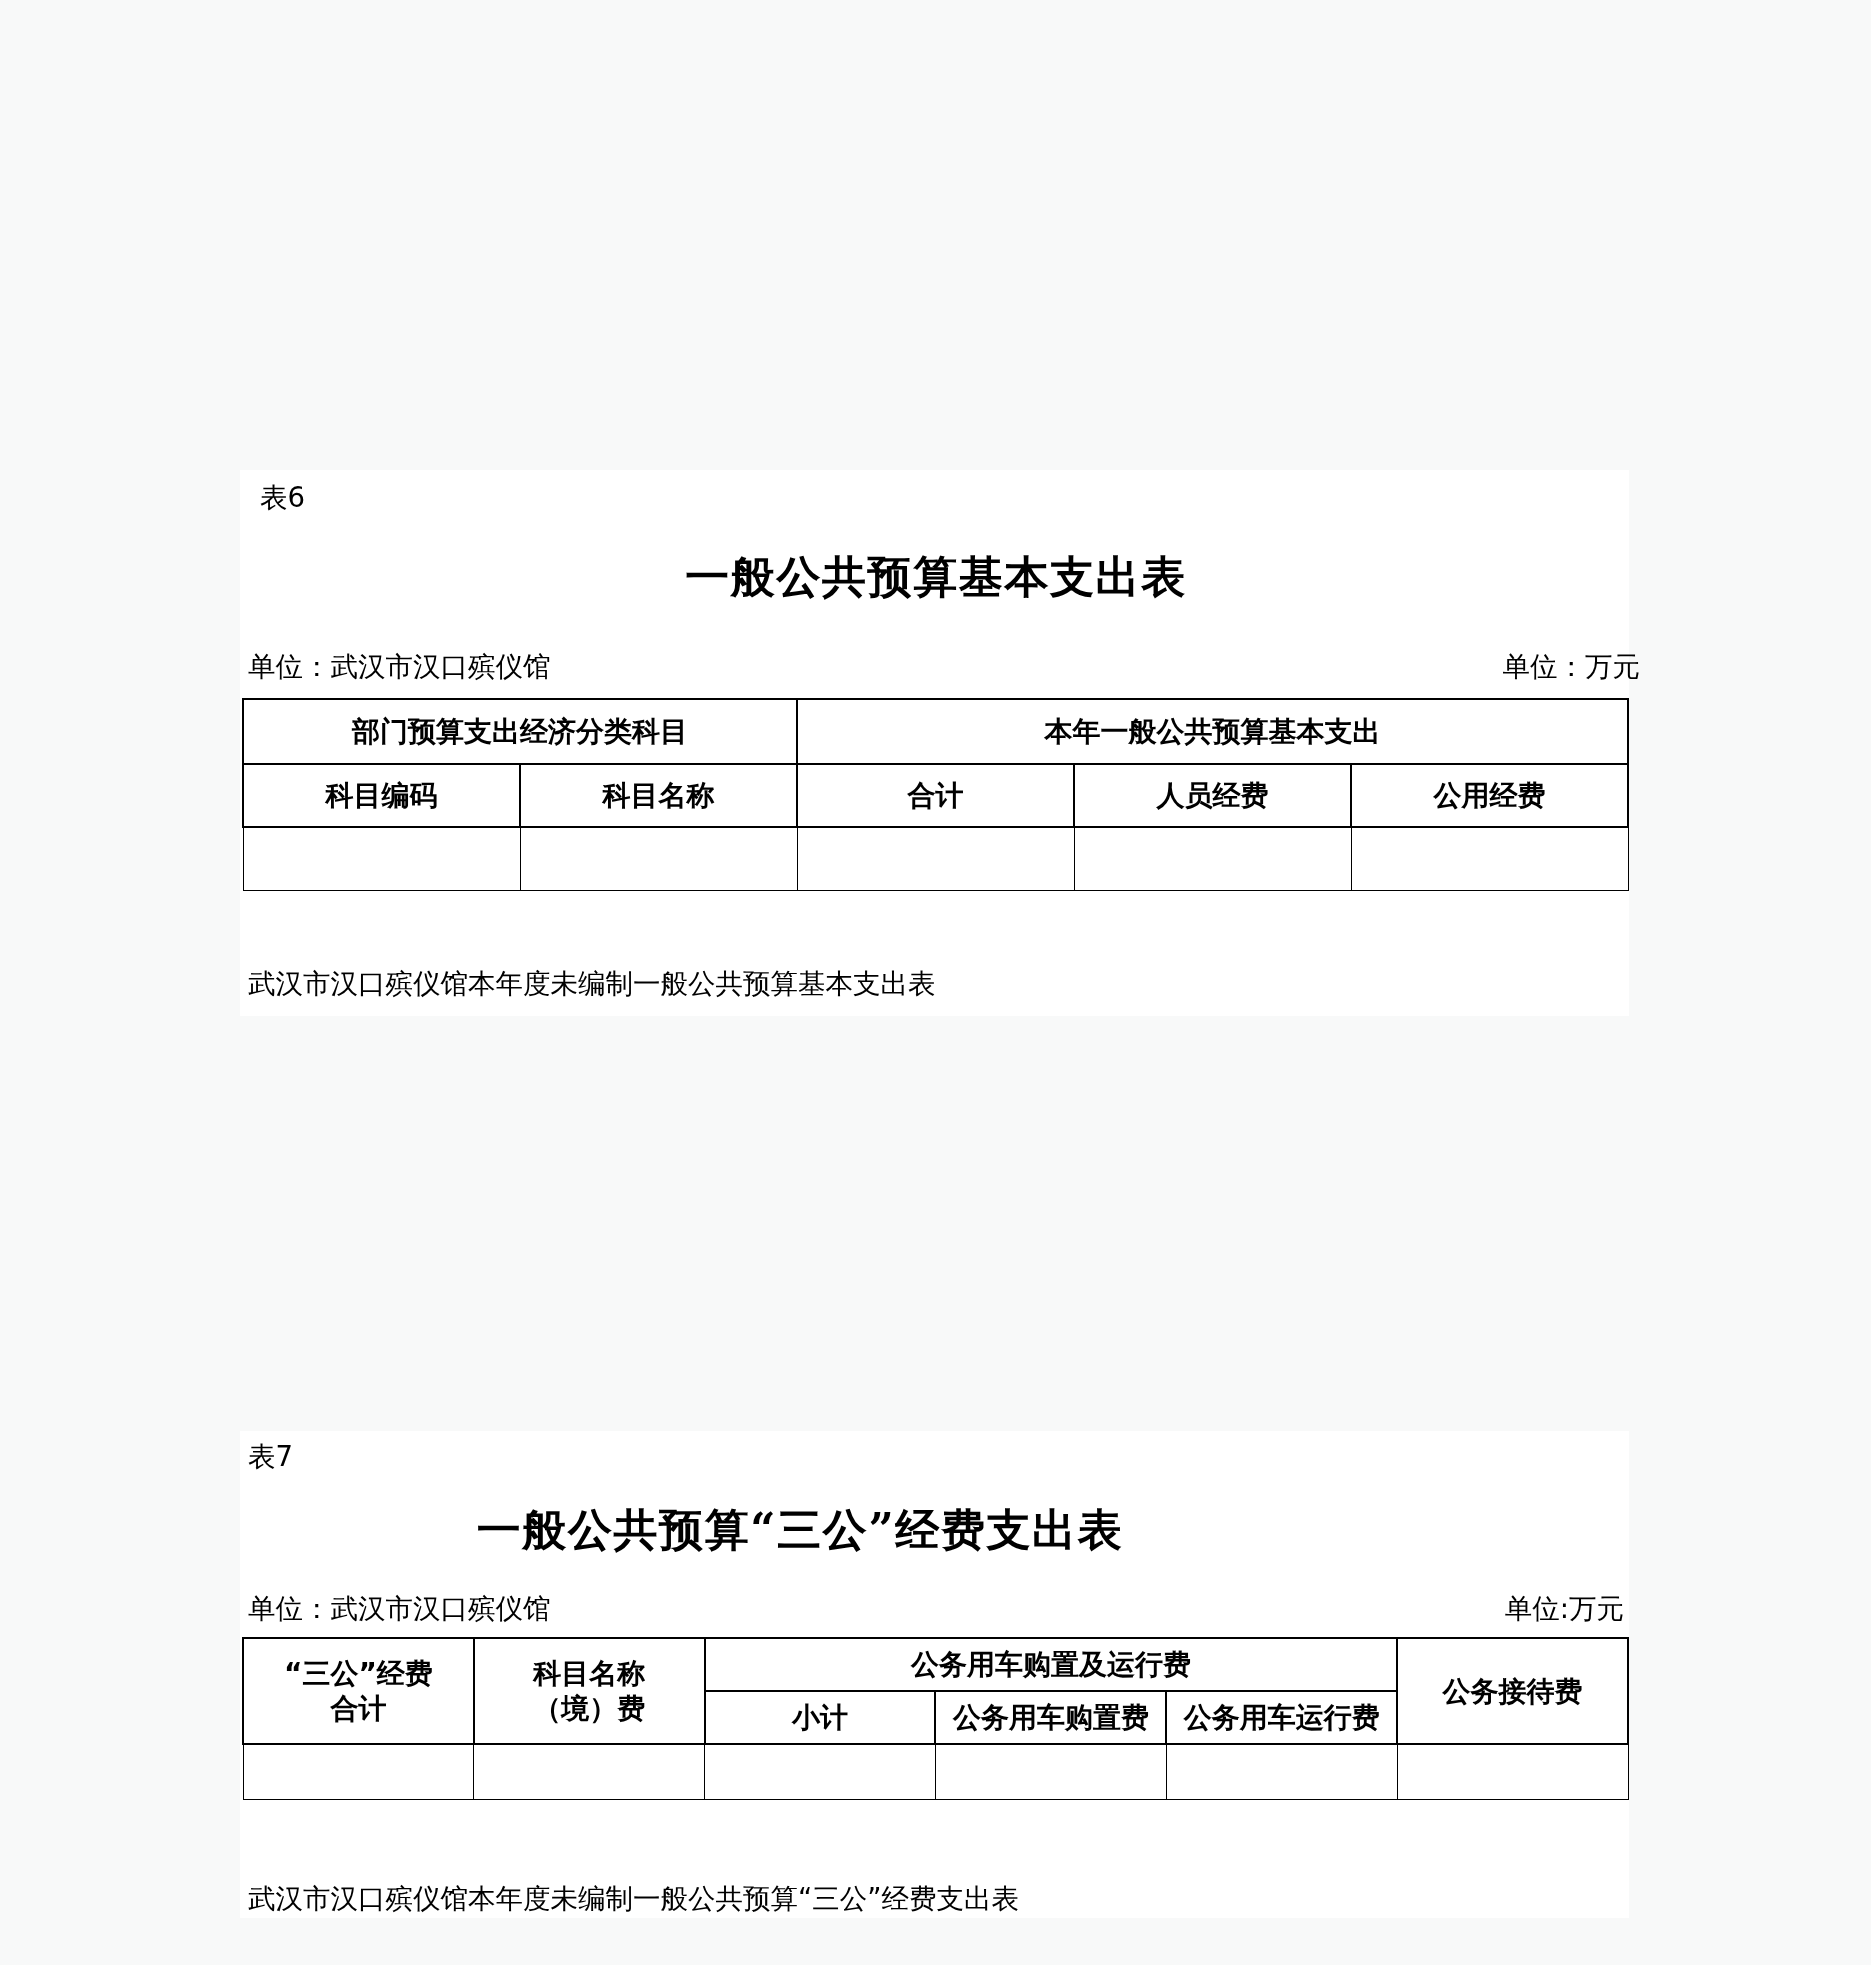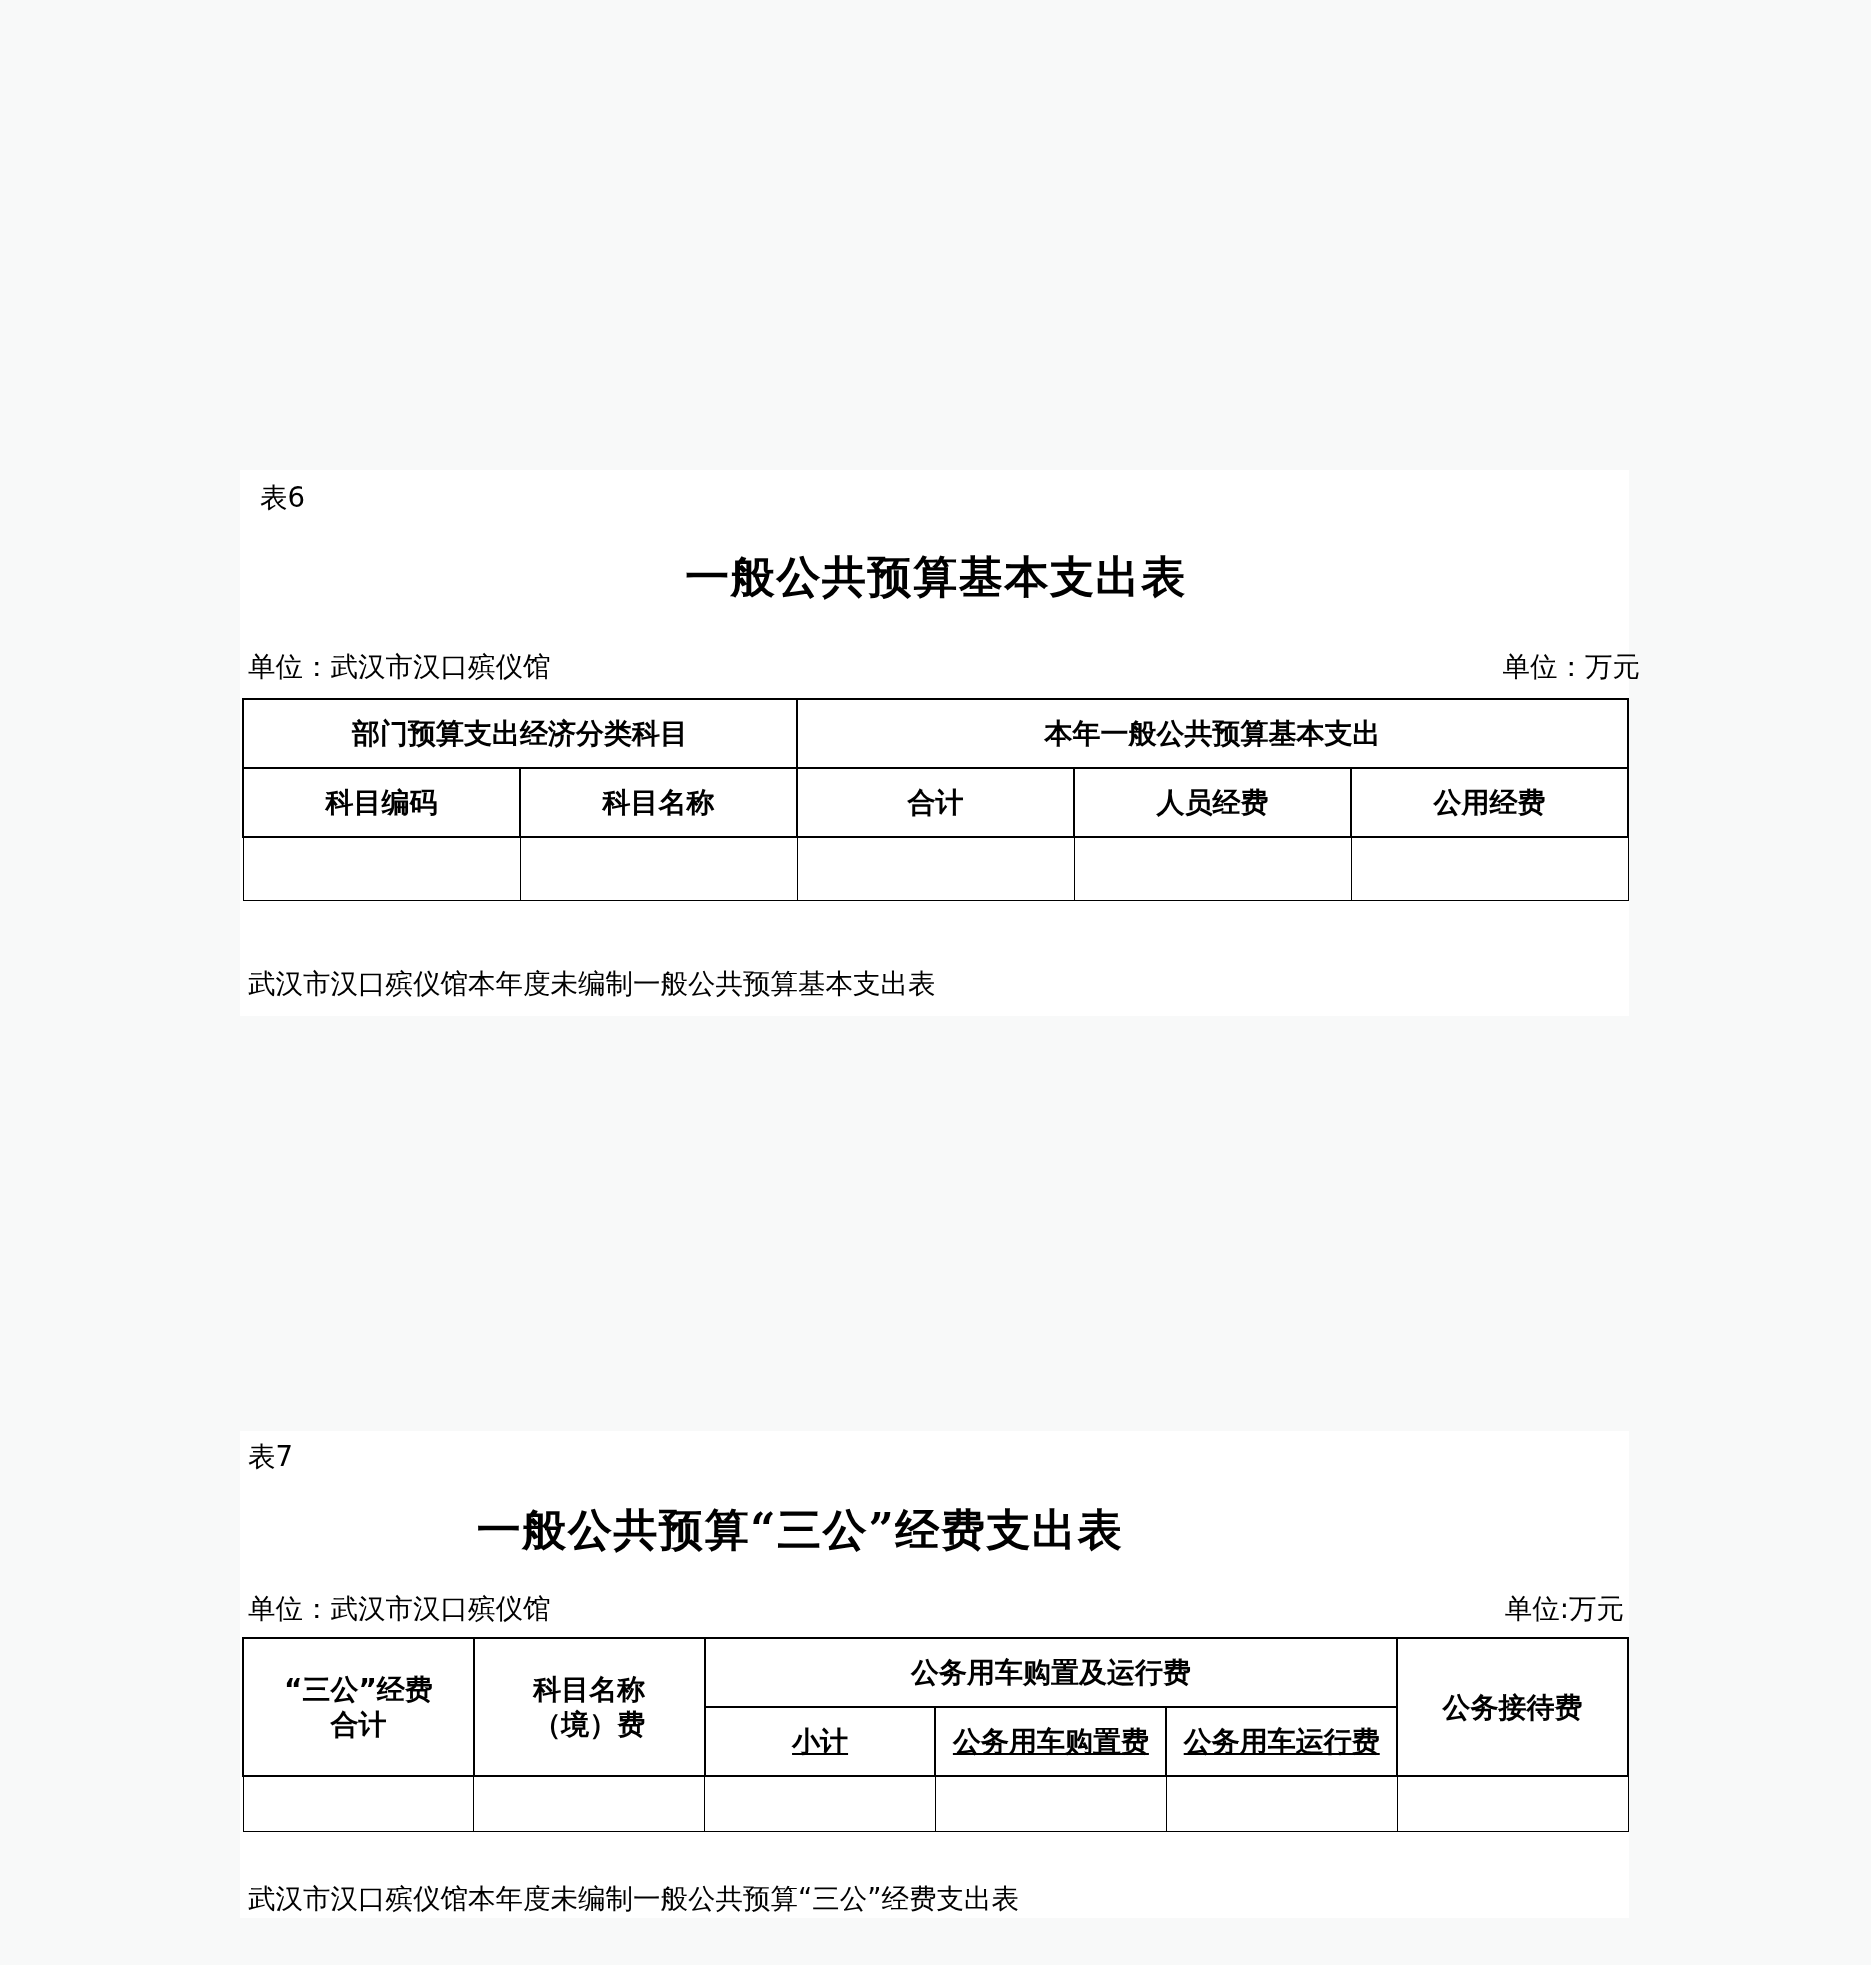--- a/index.html
+++ b/index.html
@@ -7,21 +7,21 @@
     width:1872px; height:2647px; position:relative; overflow:hidden;
     background:#f8f9f9;
     font-family:"DejaVu Sans", "Liberation Sans", sans-serif;
     color:#000;
   }
   .panel { position:absolute; background:#ffffff; }
   .abs { position:absolute; white-space:nowrap; }
   .label-small { font-size:27.5px; line-height:1; }
   .title { font-size:44px; line-height:1; font-family:"DejaVu Serif","Liberation Serif",serif; font-weight:bold; letter-spacing:1.6px; }
   table.grid { position:absolute; border-collapse:collapse; table-layout:fixed; }
-  table.grid td { border:2px solid #000; text-align:center; vertical-align:middle; padding:16px; font-size:28px; font-weight:bold; line-height:1.25; }
+  table.grid td { border:2px solid #000; text-align:center; vertical-align:middle; padding:8px; font-size:28px; font-weight:bold; line-height:1.25; }
   table.grid td.thin { border-width:1.6px; }
 </style>
 </head>
 <body>
 
 <div class="panel" style="left:240px; top:470px; width:1389px; height:546px;"></div>
 
 <div class="abs label-small" style="left:248px; top:484px;margin-left:12px;">表6</div>
 <div class="abs title" style="left:0; width:1872px; text-align:center; top:555px;">一般公共预算基本支出表</div>
 <div class="abs label-small" style="left:248px; top:653px;">单位：武汉市汉口殡仪馆</div>
@@ -81,21 +81,21 @@
       <div>“三公”经费</div>
       <div>合计</div>
     </td>
     <td rowspan="2">
       <div>科目名称</div>
       <div>（境）费</div>
     </td>
     <td colspan="3">公务用车购置及运行费</td>
     <td rowspan="2">公务接待费</td>
   </tr>
-  <tr style="height:38px;text-decoration:underline;">
+  <tr style="height:38px;">
     <td>小计</td>
     <td>公务用车购置费</td>
     <td>公务用车运行费</td>
   </tr>
   <tr style="height:55px;">
     <td class="thin"></td>
     <td class="thin"></td>
     <td class="thin"></td>
     <td class="thin"></td>
     <td class="thin"></td>

